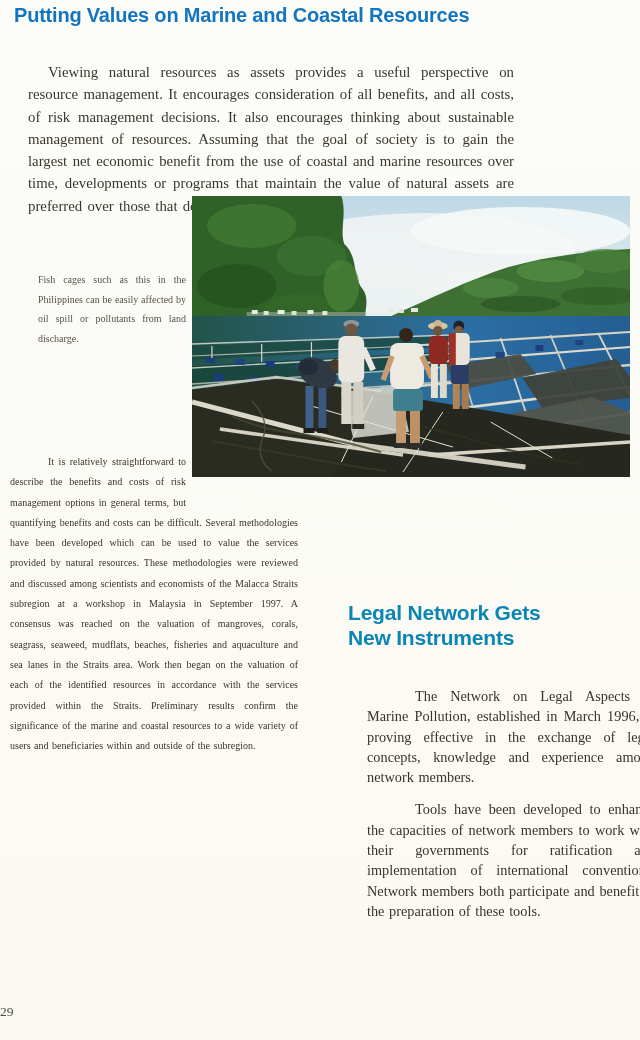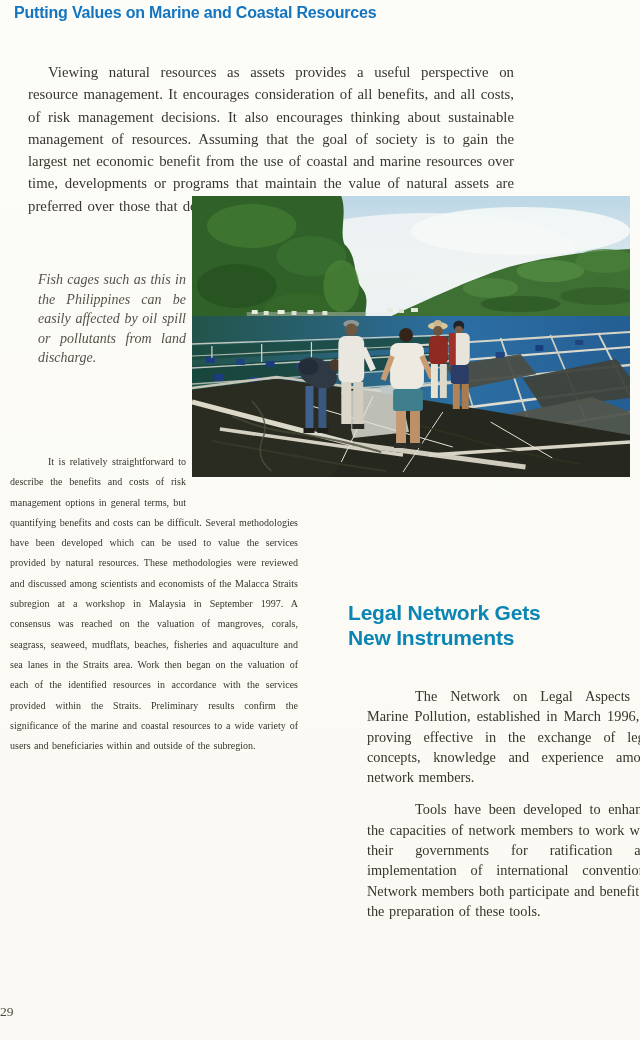--- a/index.html
+++ b/index.html
@@ -7,36 +7,36 @@
   .page {
     position:relative; width:640px; height:1040px; margin:0 auto;
     background:linear-gradient(180deg,#fcfcf8 0%, #fbfaf5 60%, #faf9f3 100%);
     overflow:hidden;
     font-family:"Liberation Serif", serif;
     color:#37332c;
   }
   .h1 {
     position:absolute; left:14px; top:4px; width:560px;
     font-family:"Liberation Sans", sans-serif;
-    font-size:16px; font-weight:700; letter-spacing:-0.2px;
+    font-size:20px; font-weight:700; letter-spacing:-0.2px;
     color:#1374bf;
   }
   .intro {
     position:absolute; left:28px; top:61px; width:486px;
     font-size:14.8px; line-height:22.3px; text-align:justify;
     text-indent:20px; word-spacing:1.5px; color:#3a362e;
   }
   .photo {
     position:absolute; left:192px; top:196px; width:438px; height:281px;
     background:#9db8c4;
   }
   .photo svg { display:block; width:100%; height:100%; }
   .caption {
     position:absolute; left:38px; top:270px; width:148px;
-    font-size:14px; font-style:italic; line-height:19.6px;
+    font-size:10px; line-height:19.6px;
     text-align:justify; color:#56524a;
   }
   .left-col {
     position:absolute; left:10px; top:452px; width:288px;
     font-size:10px; line-height:20.3px; text-align:justify;
     color:#38342c;
   }
   .left-col .wrap-spacer { float:right; width:112px; height:55px; }
   .left-col p { text-indent:38px; word-spacing:1px; }
   .h2 {

